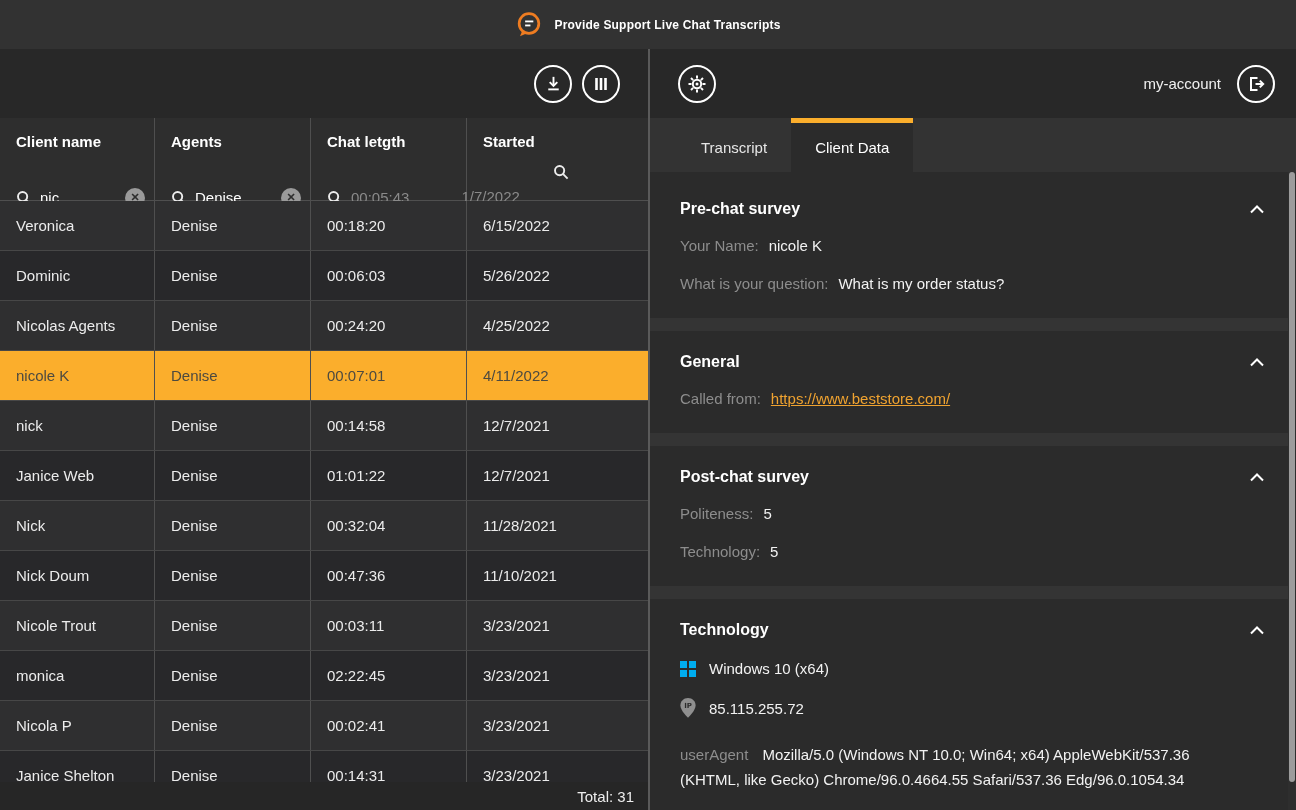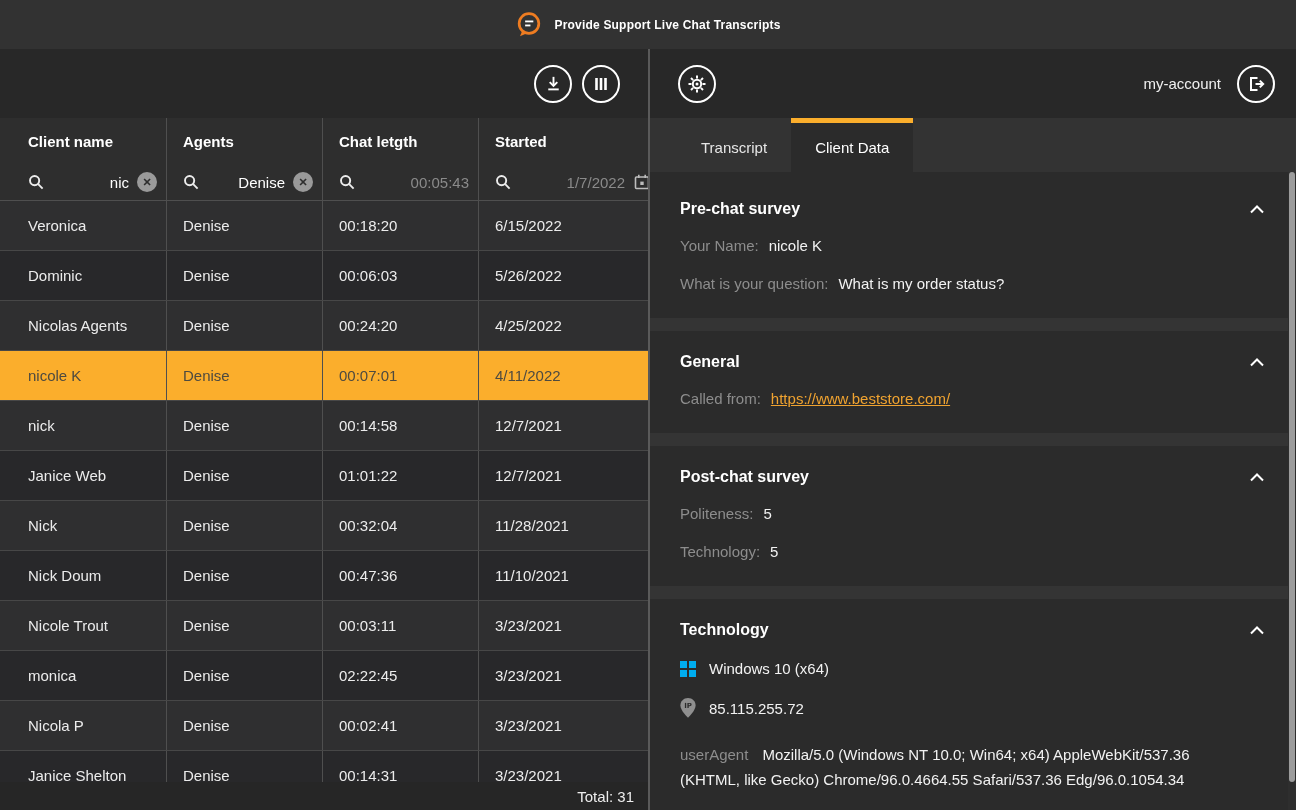--- a/index.html
+++ b/index.html
@@ -31,38 +31,38 @@
     gap:10px; padding-right:28px;
   }
   .icon-btn {
     width:38px; height:38px; border-radius:50%;
     border:2.5px solid #fff; background:transparent; color:#fff;
     display:flex; align-items:center; justify-content:center;
     padding:0; cursor:pointer; flex:0 0 auto;
   }
 
   .table { flex:1; display:flex; flex-direction:column; min-height:0; position:relative; overflow:hidden; }
-  .hrow, .frow, .trow { display:grid; grid-template-columns:155px 156px 156px 181px;padding-left:12px; }
+  .hrow, .frow, .trow { display:grid; grid-template-columns:155px 156px 156px 181px; }
   .thead { background:#2e2e2e; }
   .hrow { height:46px; }
   .hcell {
     display:flex; align-items:center; padding-left:16px;
     font-size:15px; font-weight:700; color:#fff;
     border-right:1px solid #4f4f4f;
   }
   .hcell:last-child { border-right:none; }
   .frow { height:37px; border-bottom:1px solid #4f4f4f; }
   .fcell {
     display:flex; align-items:center; gap:8px;
     padding:0 9px 0 16px; border-right:1px solid #4f4f4f; min-width:0;
   }
-  .fcell:last-child { border-right:none; }
+  .fcell:last-child { border-right:none;flex-direction:column; }
   .fcell input {
     flex:1; min-width:0; background:transparent; border:none; outline:none;
-    color:#fff; font-size:15px; font-family:inherit; padding:0;text-align:right;
+    color:#fff; font-size:15px; font-family:inherit; padding:0;
   }
   .fcell input::placeholder { color:#8a8a8a; opacity:1; }
   .clear-btn {
     width:20px; height:20px; border-radius:50%; border:none;
     background:#9a9a9a; color:#2e2e2e; font-size:11px; font-weight:700;
     display:flex; align-items:center; justify-content:center;
     cursor:pointer; padding:0; flex:0 0 auto;
   }
   .cal-btn { background:none; border:none; padding:0; cursor:pointer; display:flex; flex:0 0 auto; }
 

